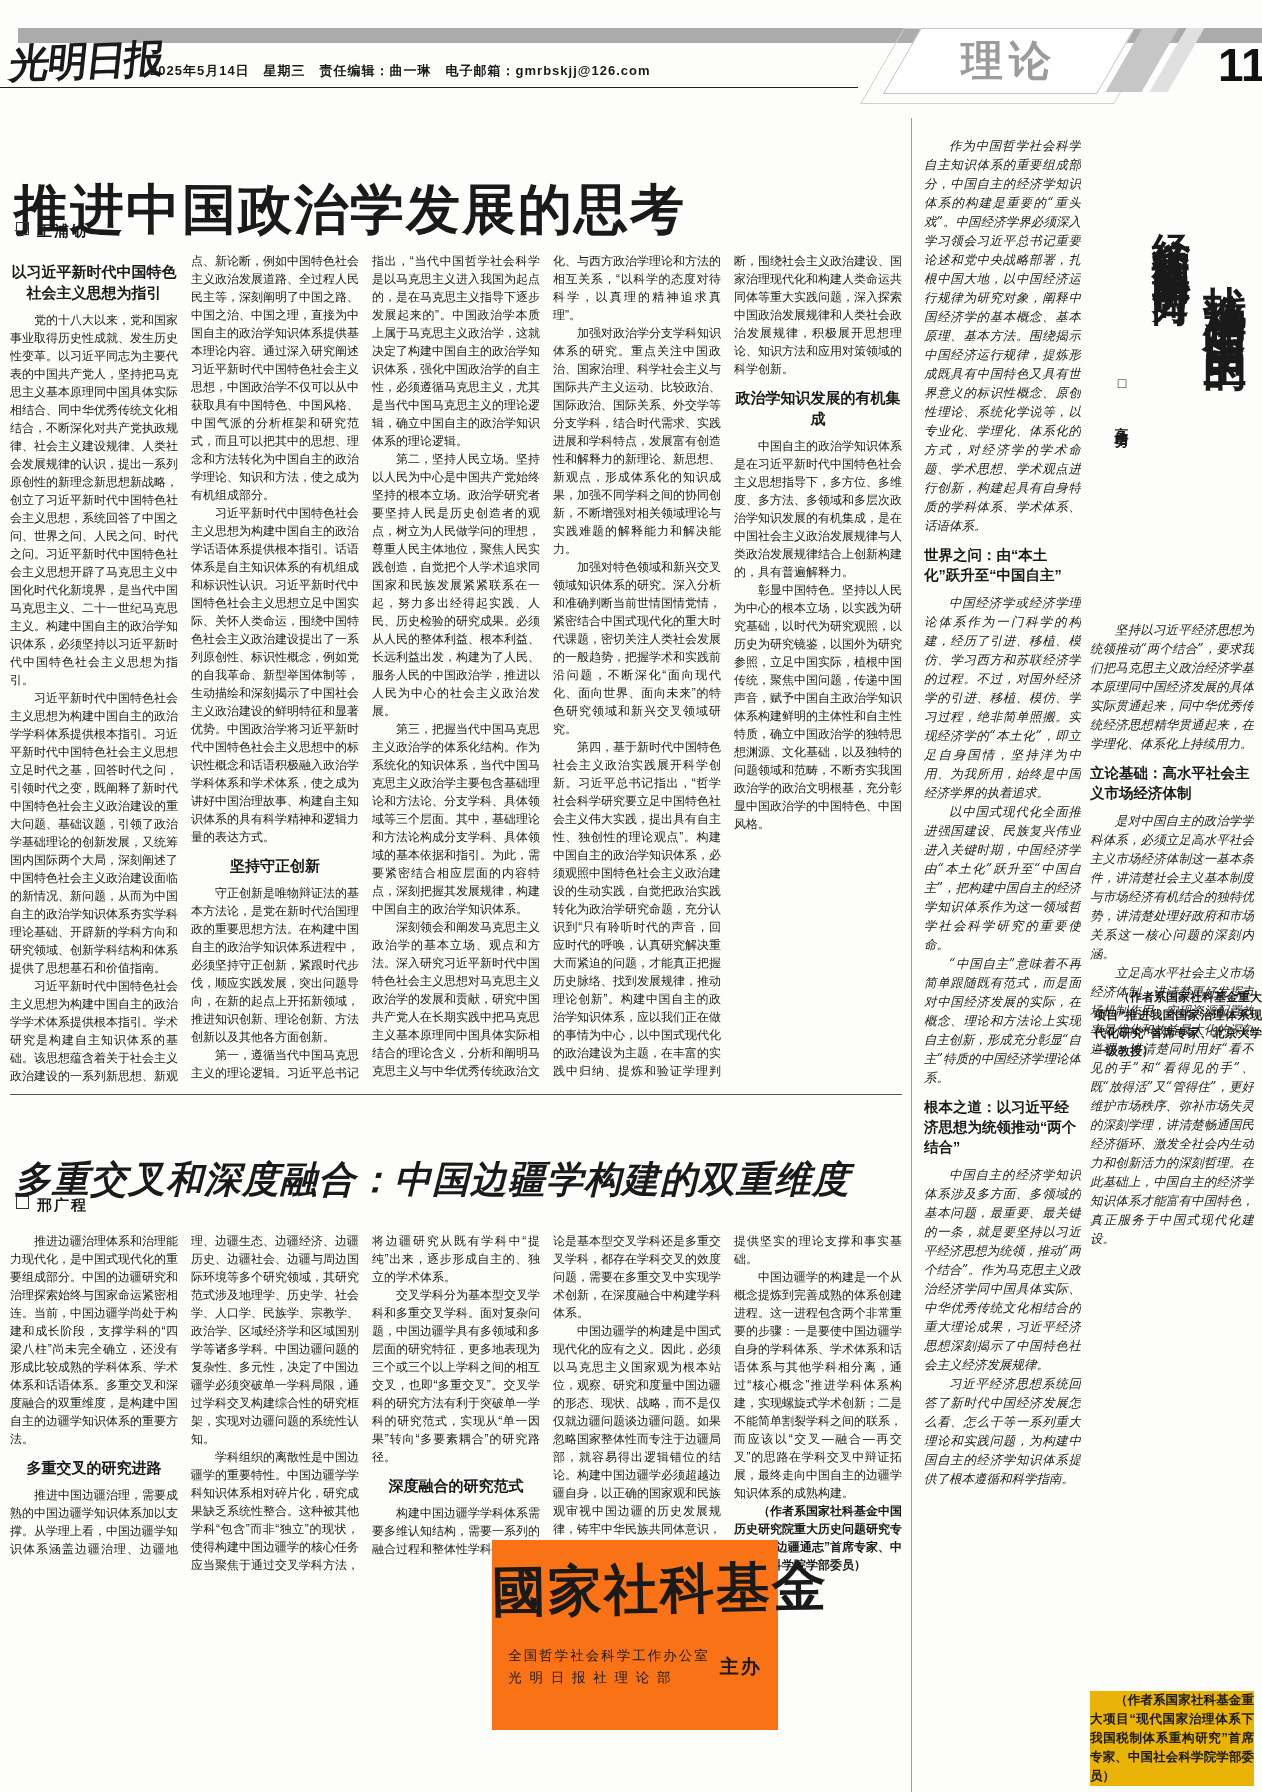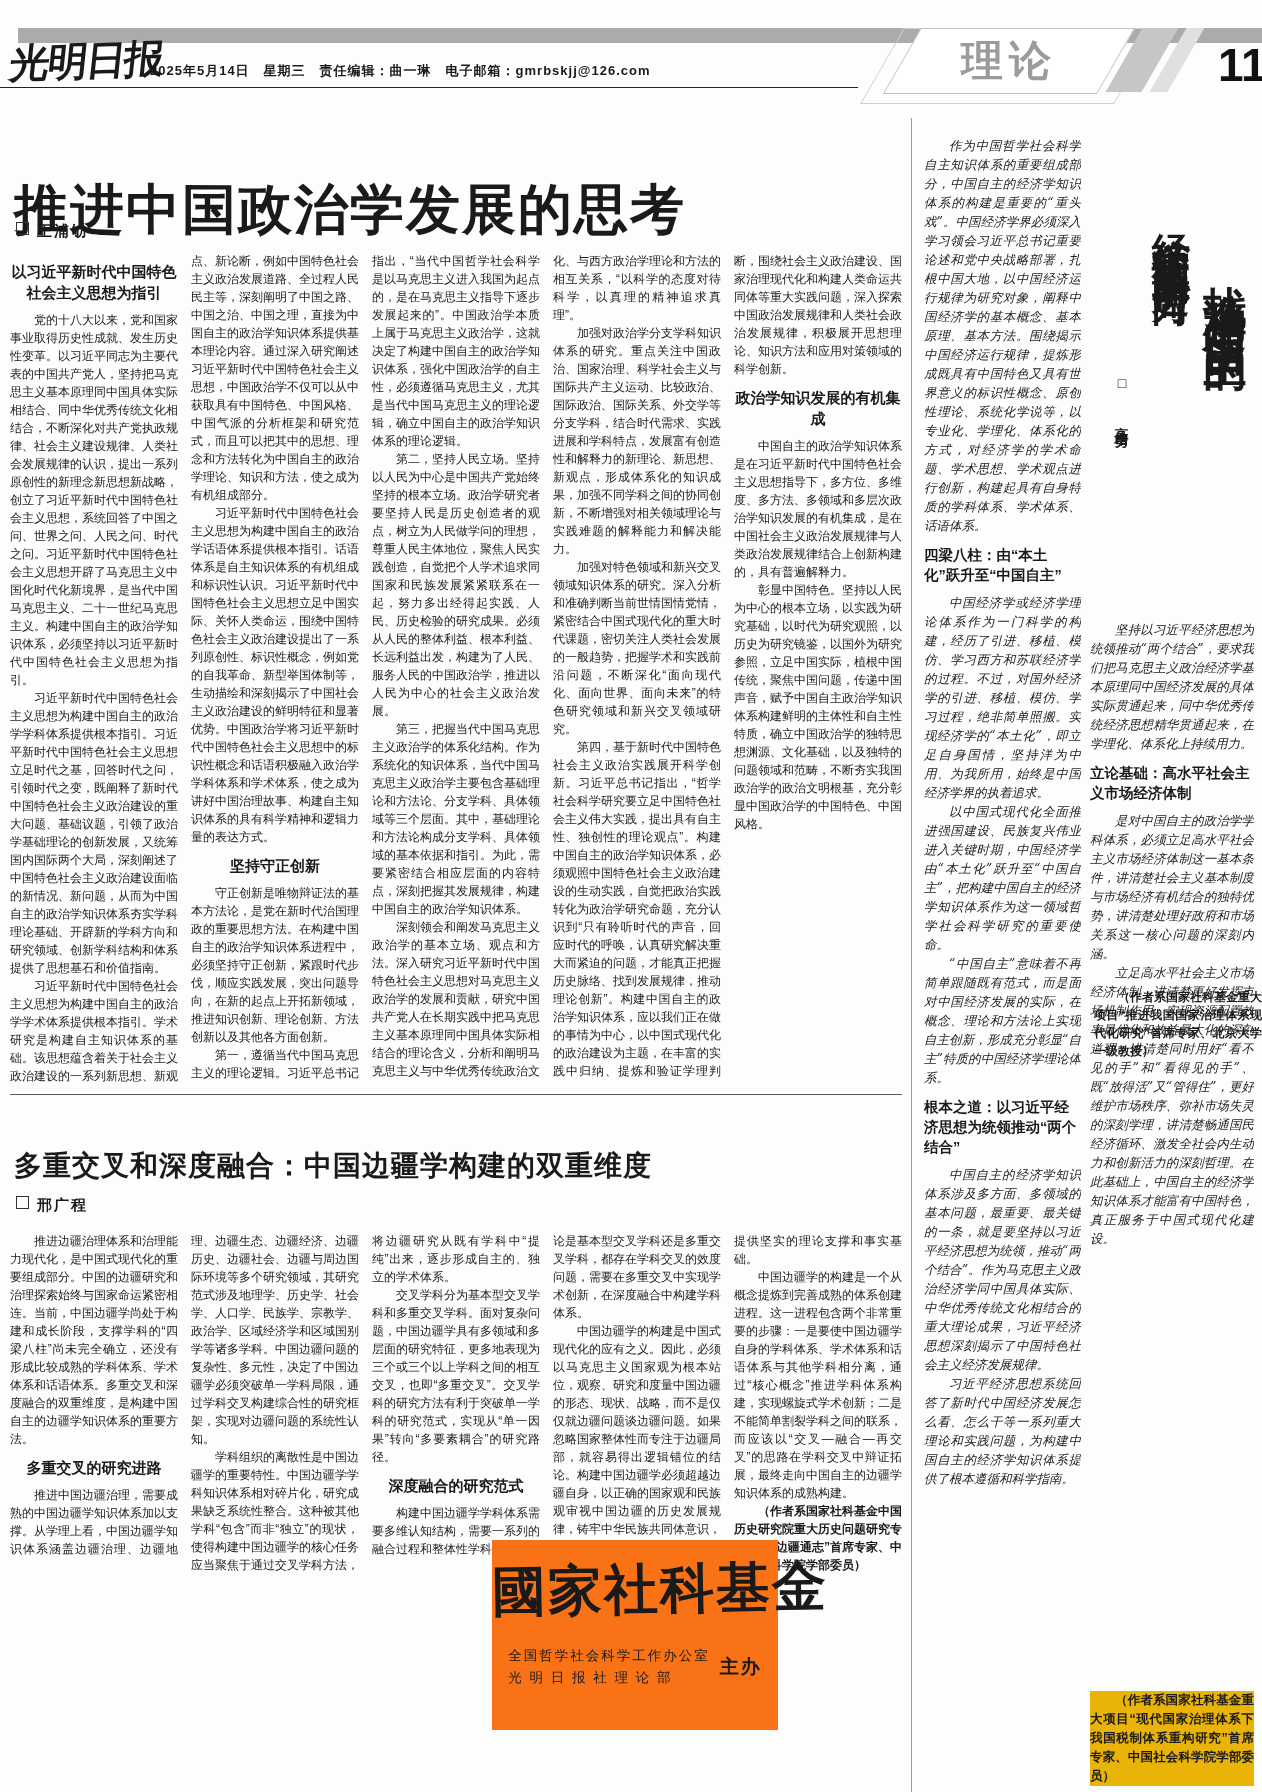--- a/index.html
+++ b/index.html
@@ -20,21 +20,21 @@
   .stripe1{position:absolute;left:1124px;top:28px;width:36px;height:64px;background:#c6c6c6;transform:skewX(-30deg);}
   .stripe2{position:absolute;left:1168px;top:28px;width:18px;height:64px;background:#e0e0e0;transform:skewX(-30deg);}
   .pageno{position:absolute;left:1218px;top:38px;font-size:46px;font-weight:bold;color:#111;}
   
   .vrule{position:absolute;left:911px;top:118px;width:0;height:1674px;border-left:1px solid #9c9c9c;}
   .art-divider{position:absolute;left:10px;top:1094px;width:892px;height:0;border-top:1px solid #555;}
   
   .headline1{position:absolute;left:14px;top:138px;width:880px;font-family:"Liberation Serif","DejaVu Serif",serif;
              font-weight:900;font-size:54px;letter-spacing:2px;white-space:nowrap;}
   .headline2{position:absolute;left:14px;top:1124px;width:880px;font-family:"Liberation Serif","DejaVu Serif",serif;
-             font-weight:900;font-size:28px;letter-spacing:1px;white-space:nowrap;}
+             font-weight:900;font-size:37px;letter-spacing:1px;white-space:nowrap;font-style:italic;}
   .byline{font-size:15px;font-weight:bold;letter-spacing:2px;}
   .byline .sq{display:inline-block;width:11px;height:11px;border:1.5px solid #333;margin-right:8px;vertical-align:1px;}
   .byline1{position:absolute;left:16px;top:222px;}
   .byline2{position:absolute;left:16px;top:1196px;}
   .cols{position:absolute;left:10px;width:892px;column-count:5;column-gap:13px;overflow:hidden;
         font-size:12px;line-height:18px;text-align:justify;}
   .cols1{top:252px;height:834px;column-fill:auto;}
   .cols2{top:1232px;height:560px;column-fill:balance;}
   .cols p{margin:0;text-indent:2em;}
   .cols h3{font-size:15px;font-weight:900;text-align:center;margin:9px 0 8px;line-height:21px;}
@@ -135,21 +135,21 @@
         <div>全国哲学社会科学工作办公室</div>
         <div>光 明 日 报 社 理 论 部</div>
       </div>
       <div class="host">主办</div>
     </div>
   </div>
 
   <div class="econ">
     <div class="colA kai">
         <p>作为中国哲学社会科学自主知识体系的重要组成部分，中国自主的经济学知识体系的构建是重要的“重头戏”。中国经济学界必须深入学习领会习近平总书记重要论述和党中央战略部署，扎根中国大地，以中国经济运行规律为研究对象，阐释中国经济学的基本概念、基本原理、基本方法。围绕揭示中国经济运行规律，提炼形成既具有中国特色又具有世界意义的标识性概念、原创性理论、系统化学说等，以专业化、学理化、体系化的方式，对经济学的学术命题、学术思想、学术观点进行创新，构建起具有自身特质的学科体系、学术体系、话语体系。</p>
-        <h3>四梁八柱：由“本土化”跃升至“中国自主”</h3>
+        <h3>世界之问：由“本土化”跃升至“中国自主”</h3>
         <p>中国经济学或经济学理论体系作为一门科学的构建，经历了引进、移植、模仿、学习西方和苏联经济学的过程。不过，对国外经济学的引进、移植、模仿、学习过程，绝非简单照搬。实现经济学的“本土化”，即立足自身国情，坚持洋为中用、为我所用，始终是中国经济学界的执着追求。</p>
         <p>以中国式现代化全面推进强国建设、民族复兴伟业进入关键时期，中国经济学由“本土化”跃升至“中国自主”，把构建中国自主的经济学知识体系作为这一领域哲学社会科学研究的重要使命。</p>
         <p>“中国自主”意味着不再简单跟随既有范式，而是面对中国经济发展的实际，在概念、理论和方法论上实现自主创新，形成充分彰显“自主”特质的中国经济学理论体系。</p>
         <h3>根本之道：以习近平经济思想为统领推动“两个结合”</h3>
         <p>中国自主的经济学知识体系涉及多方面、多领域的基本问题，最重要、最关键的一条，就是要坚持以习近平经济思想为统领，推动“两个结合”。作为马克思主义政治经济学同中国具体实际、中华优秀传统文化相结合的重大理论成果，习近平经济思想深刻揭示了中国特色社会主义经济发展规律。</p>
         <p>习近平经济思想系统回答了新时代中国经济发展怎么看、怎么干等一系列重大理论和实践问题，为构建中国自主的经济学知识体系提供了根本遵循和科学指南。</p>
       </div>
     <div class="vtitle">
       <span class="t1">找准构建中国自主的</span>
       <span class="t2">经济学知识体系的前进方向</span>

